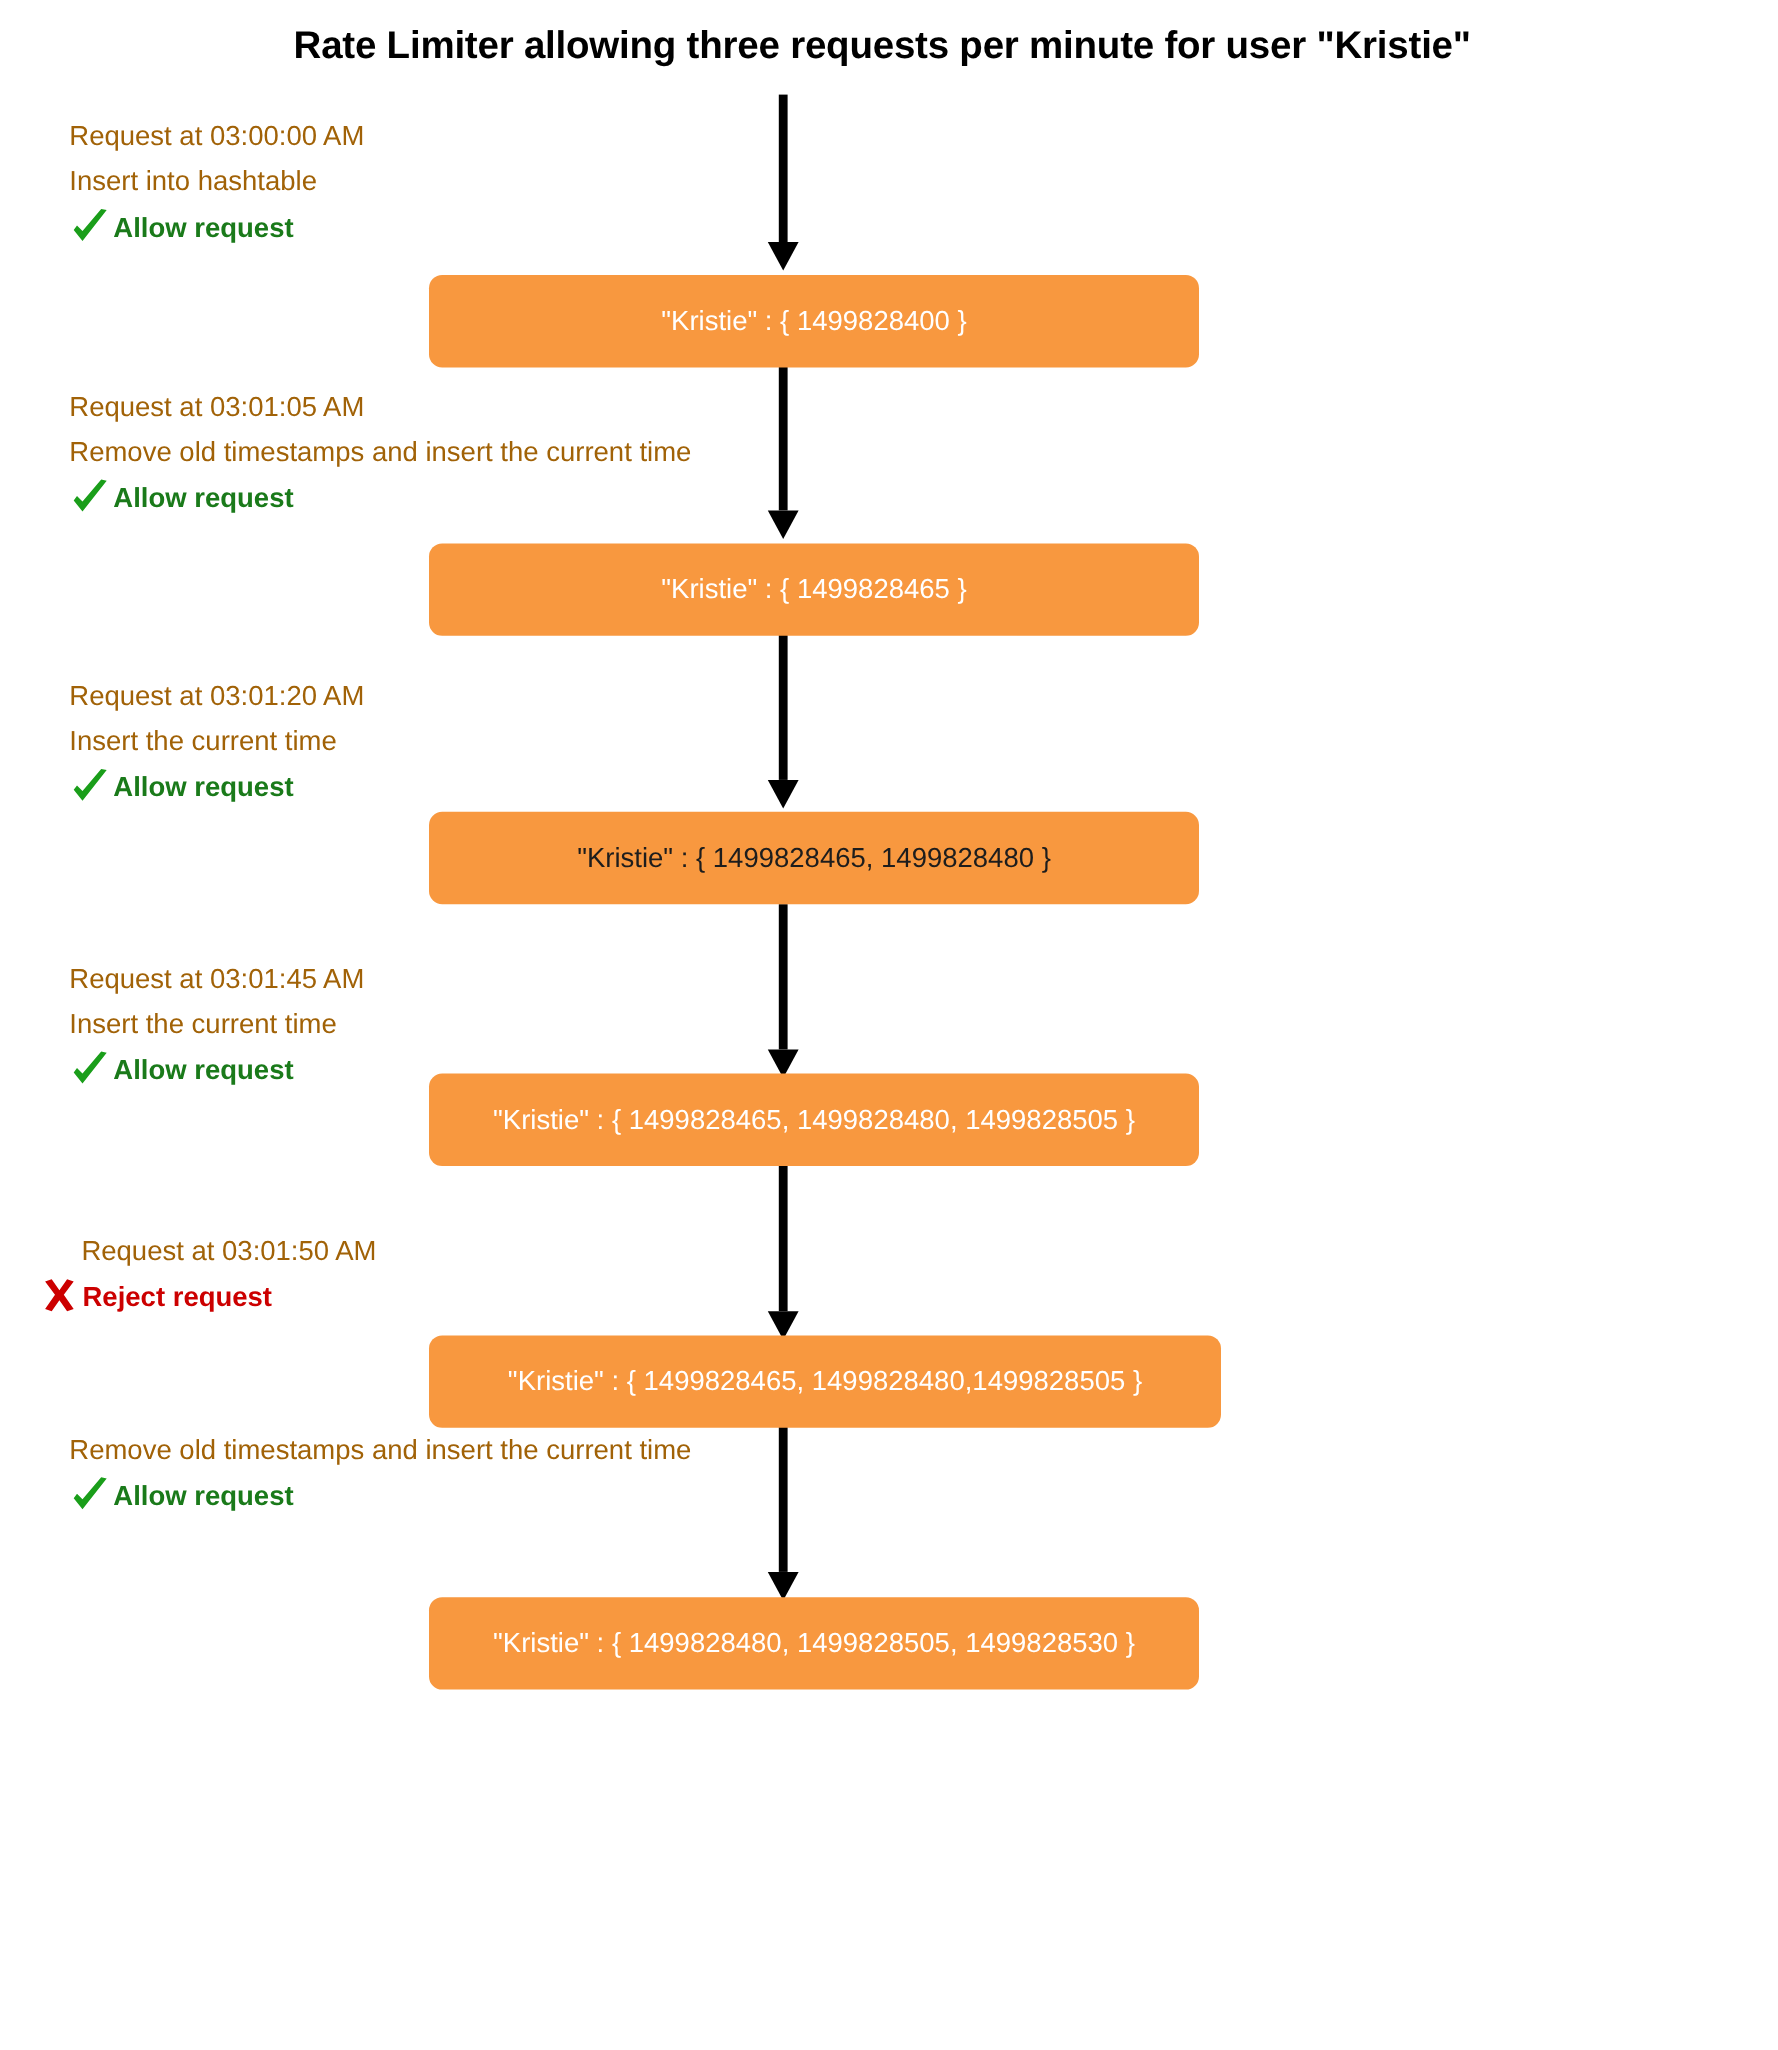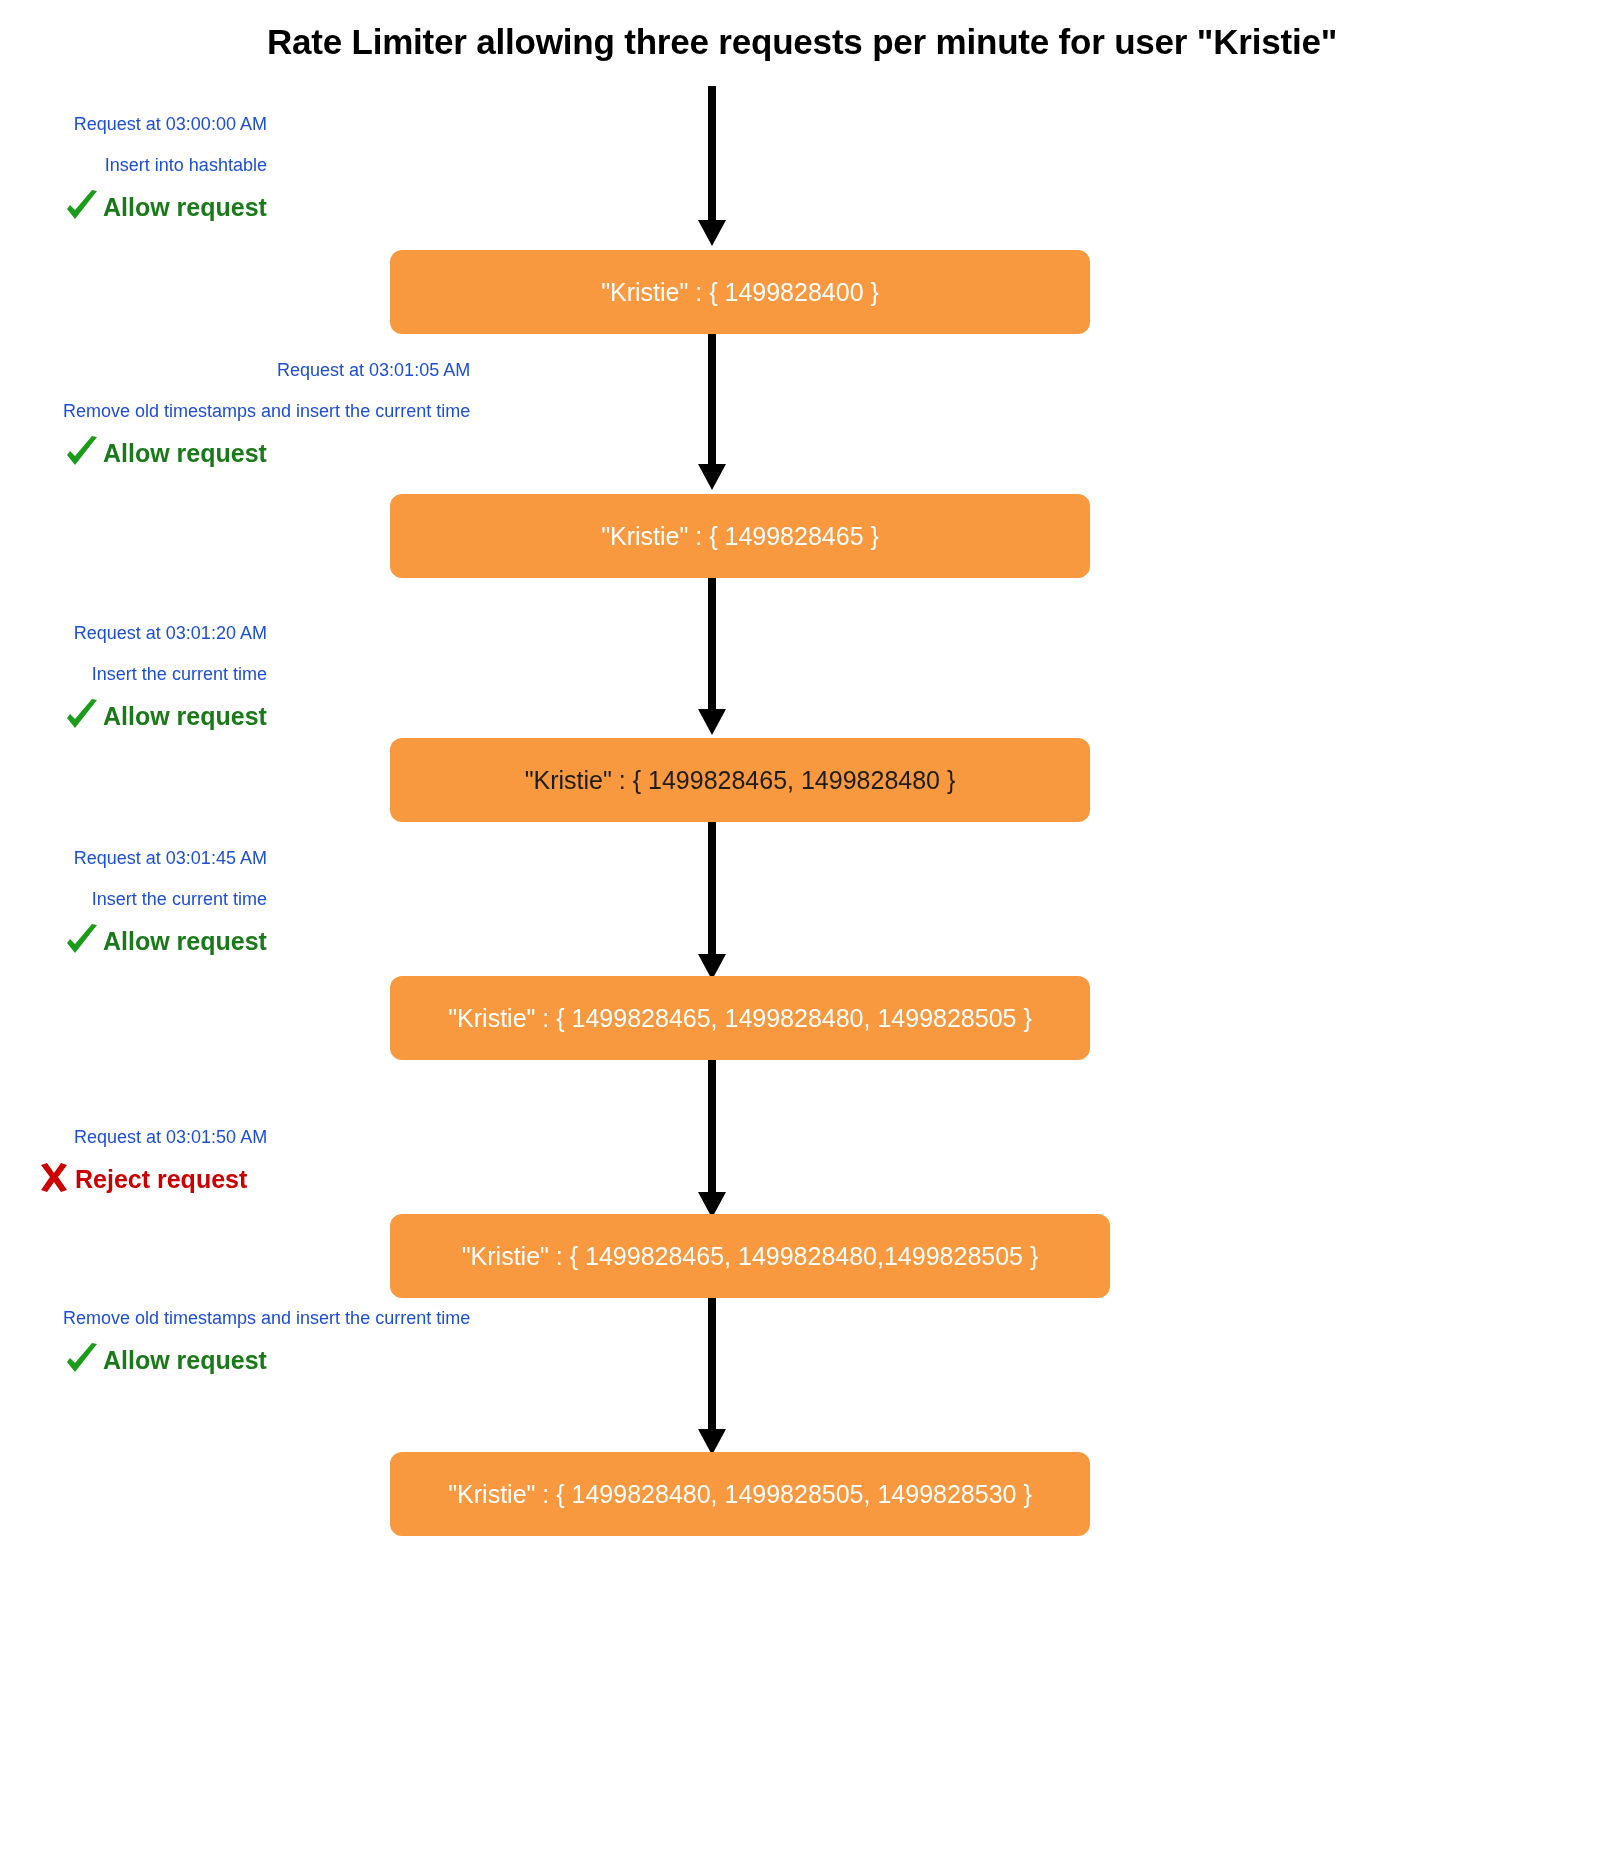--- a/index.html
+++ b/index.html
@@ -29,25 +29,24 @@
     letter-spacing: -0.2px;
     white-space: nowrap;
   }
 
   
   .step-note {
     position: absolute;
     text-align: left;
   }
   .note-line {
-    font-size: 18px;
-    color: #1d4ed8;
+    font-size: 25px;
+    color: #a16207;
     line-height: 41px;
     white-space: nowrap;
-    text-align: right;
   }
   .verdict {
     display: flex;
     align-items: center;
     line-height: 38px;
     margin-top: 2px;
   }
   .verdict-icon {
     flex: 0 0 auto;
     width: 38px;
@@ -173,21 +172,21 @@
       </svg>
     </span>
     <span class="verdict-label">Allow request</span>
   </div>
 </div>
 
 <div class="hash-box dark-text" style="left:390px; top:738px; width:700px; height:84px;">
   <span>"Kristie" : { 1499828465, 1499828480 }</span>
 </div>
 
-<div class="step-note" style="left:63px; top:838px;">
+<div class="step-note" style="left:63px; top:870px;">
   <div class="note-line">Request at 03:01:45 AM</div>
   <div class="note-line">Insert the current time</div>
   <div class="verdict allow">
     <span class="verdict-icon">
       <svg width="38" height="38" viewBox="0 0 38 38" aria-hidden="true">
         <path d="M4 21 L12 31 L34 3 L29 2 L12 22 L7 17 Z" fill="#1a9e1a"></path>
       </svg>
     </span>
     <span class="verdict-label">Allow request</span>
   </div>

